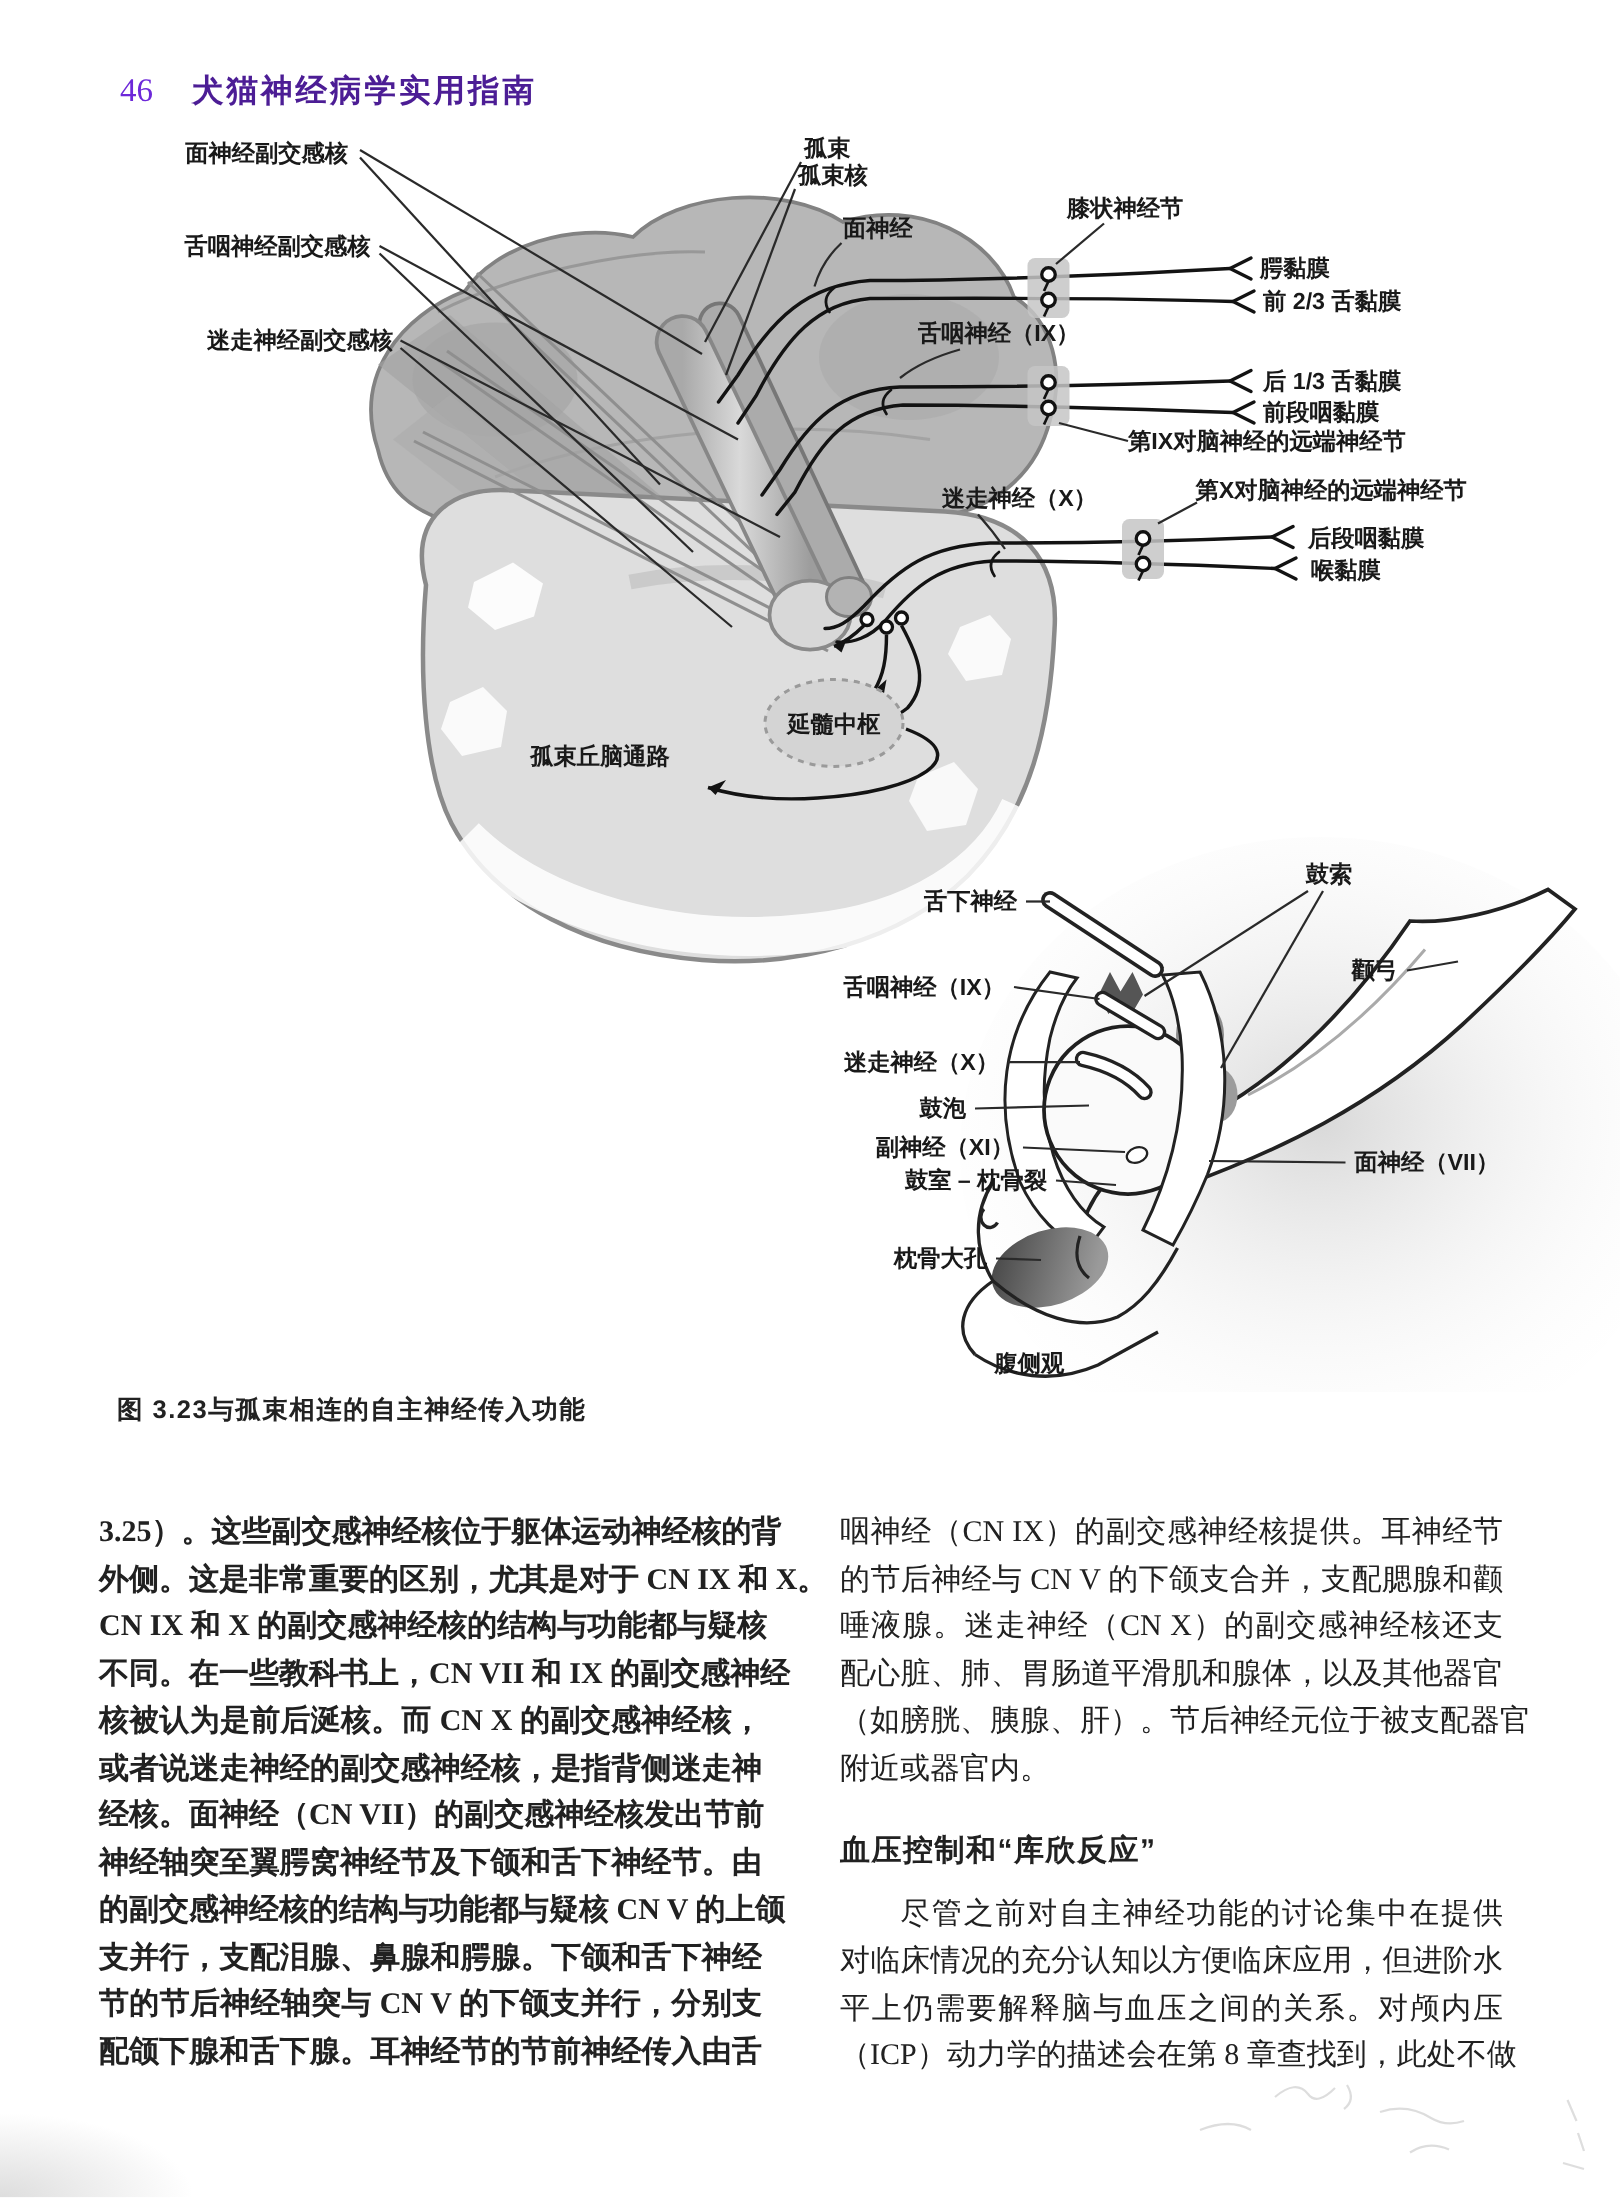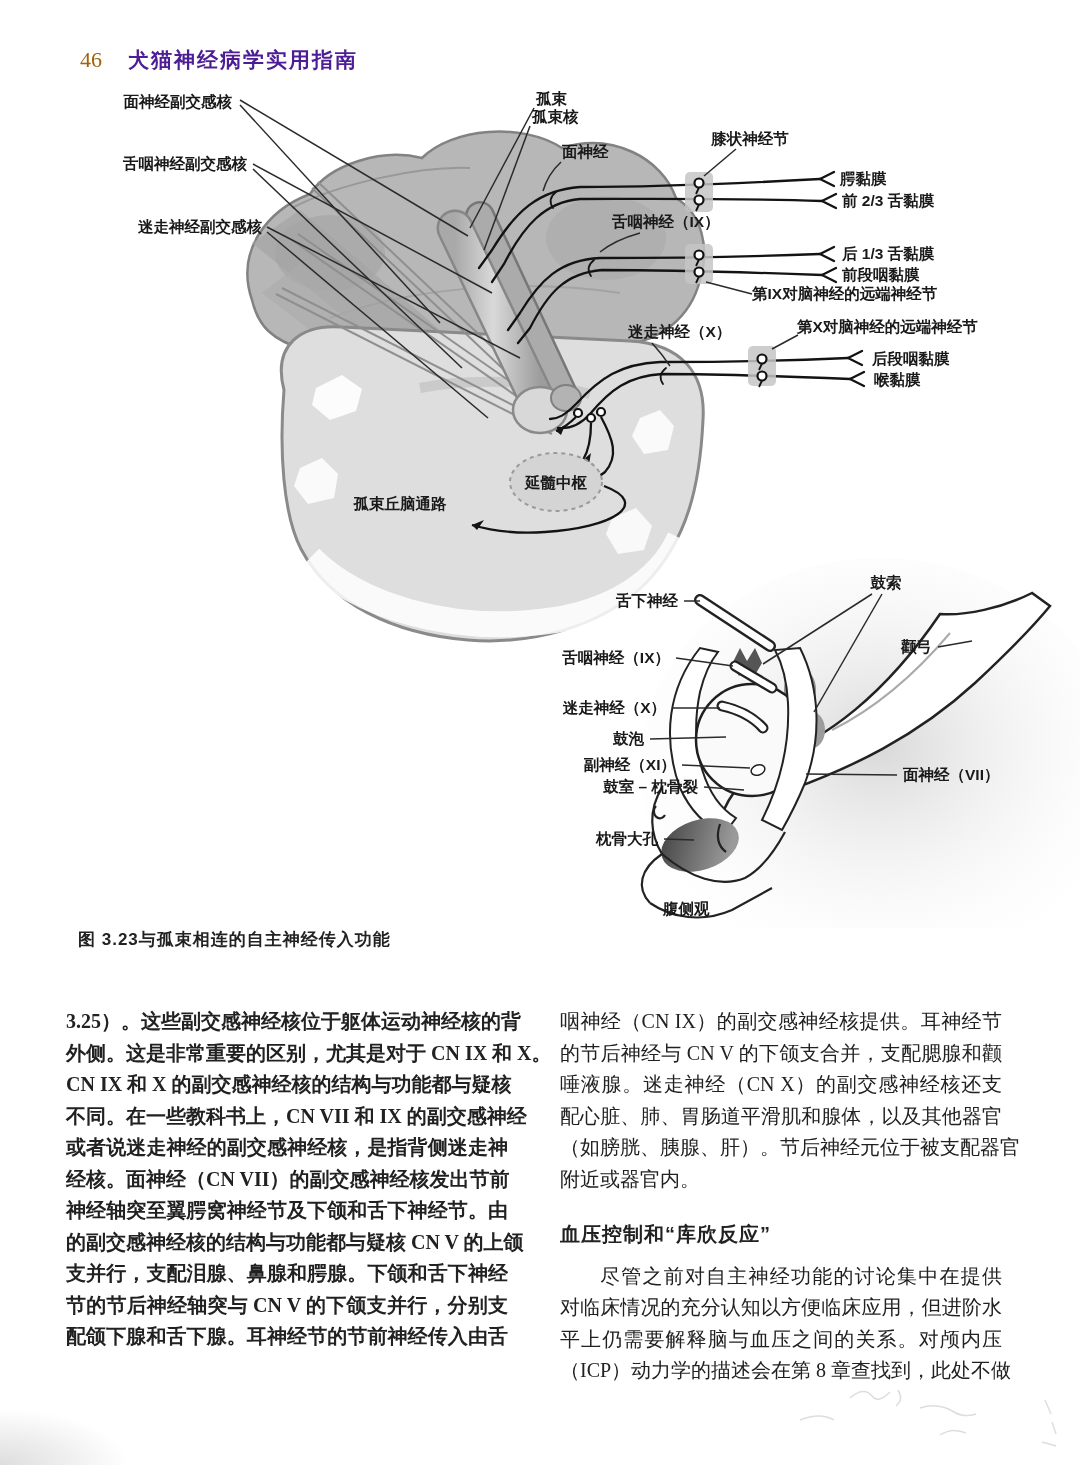--- a/index.html
+++ b/index.html
@@ -1,19 +1,19 @@
 <!DOCTYPE html>
 <html><head>
 <meta charset="utf-8">
 <style>
   html,body{margin:0;padding:0;background:#ffffff;}
   .page{position:relative;width:1080px;height:1465px;background:#ffffff;overflow:hidden;
         font-family:"Liberation Sans","DejaVu Sans",sans-serif;color:#1c1c1c;}
   .header{position:absolute;left:80px;top:46px;display:flex;align-items:baseline;gap:26px;}
-  .pageno{font-family:"Liberation Serif","DejaVu Serif",serif;font-size:22px;color:#a16207;}
+  .pageno{font-family:"Liberation Serif","DejaVu Serif",serif;font-size:22px;color:#6d28d9;}
   .booktitle{font-size:21px;font-weight:bold;color:#4c1d95;letter-spacing:2px;}
   .figsvg{position:absolute;left:0;top:88px;width:1080px;height:840px;}
   .caption{position:absolute;left:78px;top:928px;font-size:17px;font-weight:bold;color:#222;
            display:flex;letter-spacing:1px;}
   .col{position:absolute;top:1006px;width:442px;font-family:"Liberation Serif","DejaVu Serif",serif;
        font-size:20px;line-height:31.5px;color:#212121;}
   .col-left{left:66px;font-weight:bold;}
   .col-right{left:560px;}
   .tl{text-align:justify;text-align-last:justify;white-space:nowrap;}
   .tl.short{text-align-last:left;}
@@ -261,20 +261,21 @@
   <div class="caption">
     <span>图 3.23</span>
     <span>与孤束相连的自主神经传入功能</span>
   </div>
 
   <div class="col col-left">
     <div class="tl">3.25）。这些副交感神经核位于躯体运动神经核的背</div>
     <div class="tl">外侧。这是非常重要的区别，尤其是对于 CN IX 和 X。</div>
     <div class="tl">CN IX 和 X 的副交感神经核的结构与功能都与疑核</div>
     <div class="tl">不同。在一些教科书上，CN VII 和 IX 的副交感神经</div>
+    <div class="tl">核被认为是前后涎核。而 CN X 的副交感神经核，</div>
     <div class="tl">或者说迷走神经的副交感神经核，是指背侧迷走神</div>
     <div class="tl">经核。面神经（CN VII）的副交感神经核发出节前</div>
     <div class="tl">神经轴突至翼腭窝神经节及下颌和舌下神经节。由</div>
     <div class="tl">的副交感神经核的结构与功能都与疑核 CN V 的上颌</div>
     <div class="tl">支并行，支配泪腺、鼻腺和腭腺。下颌和舌下神经</div>
     <div class="tl">节的节后神经轴突与 CN V 的下颌支并行，分别支</div>
     <div class="tl">配颌下腺和舌下腺。耳神经节的节前神经传入由舌</div>
   </div>
 
   <div class="col col-right">

